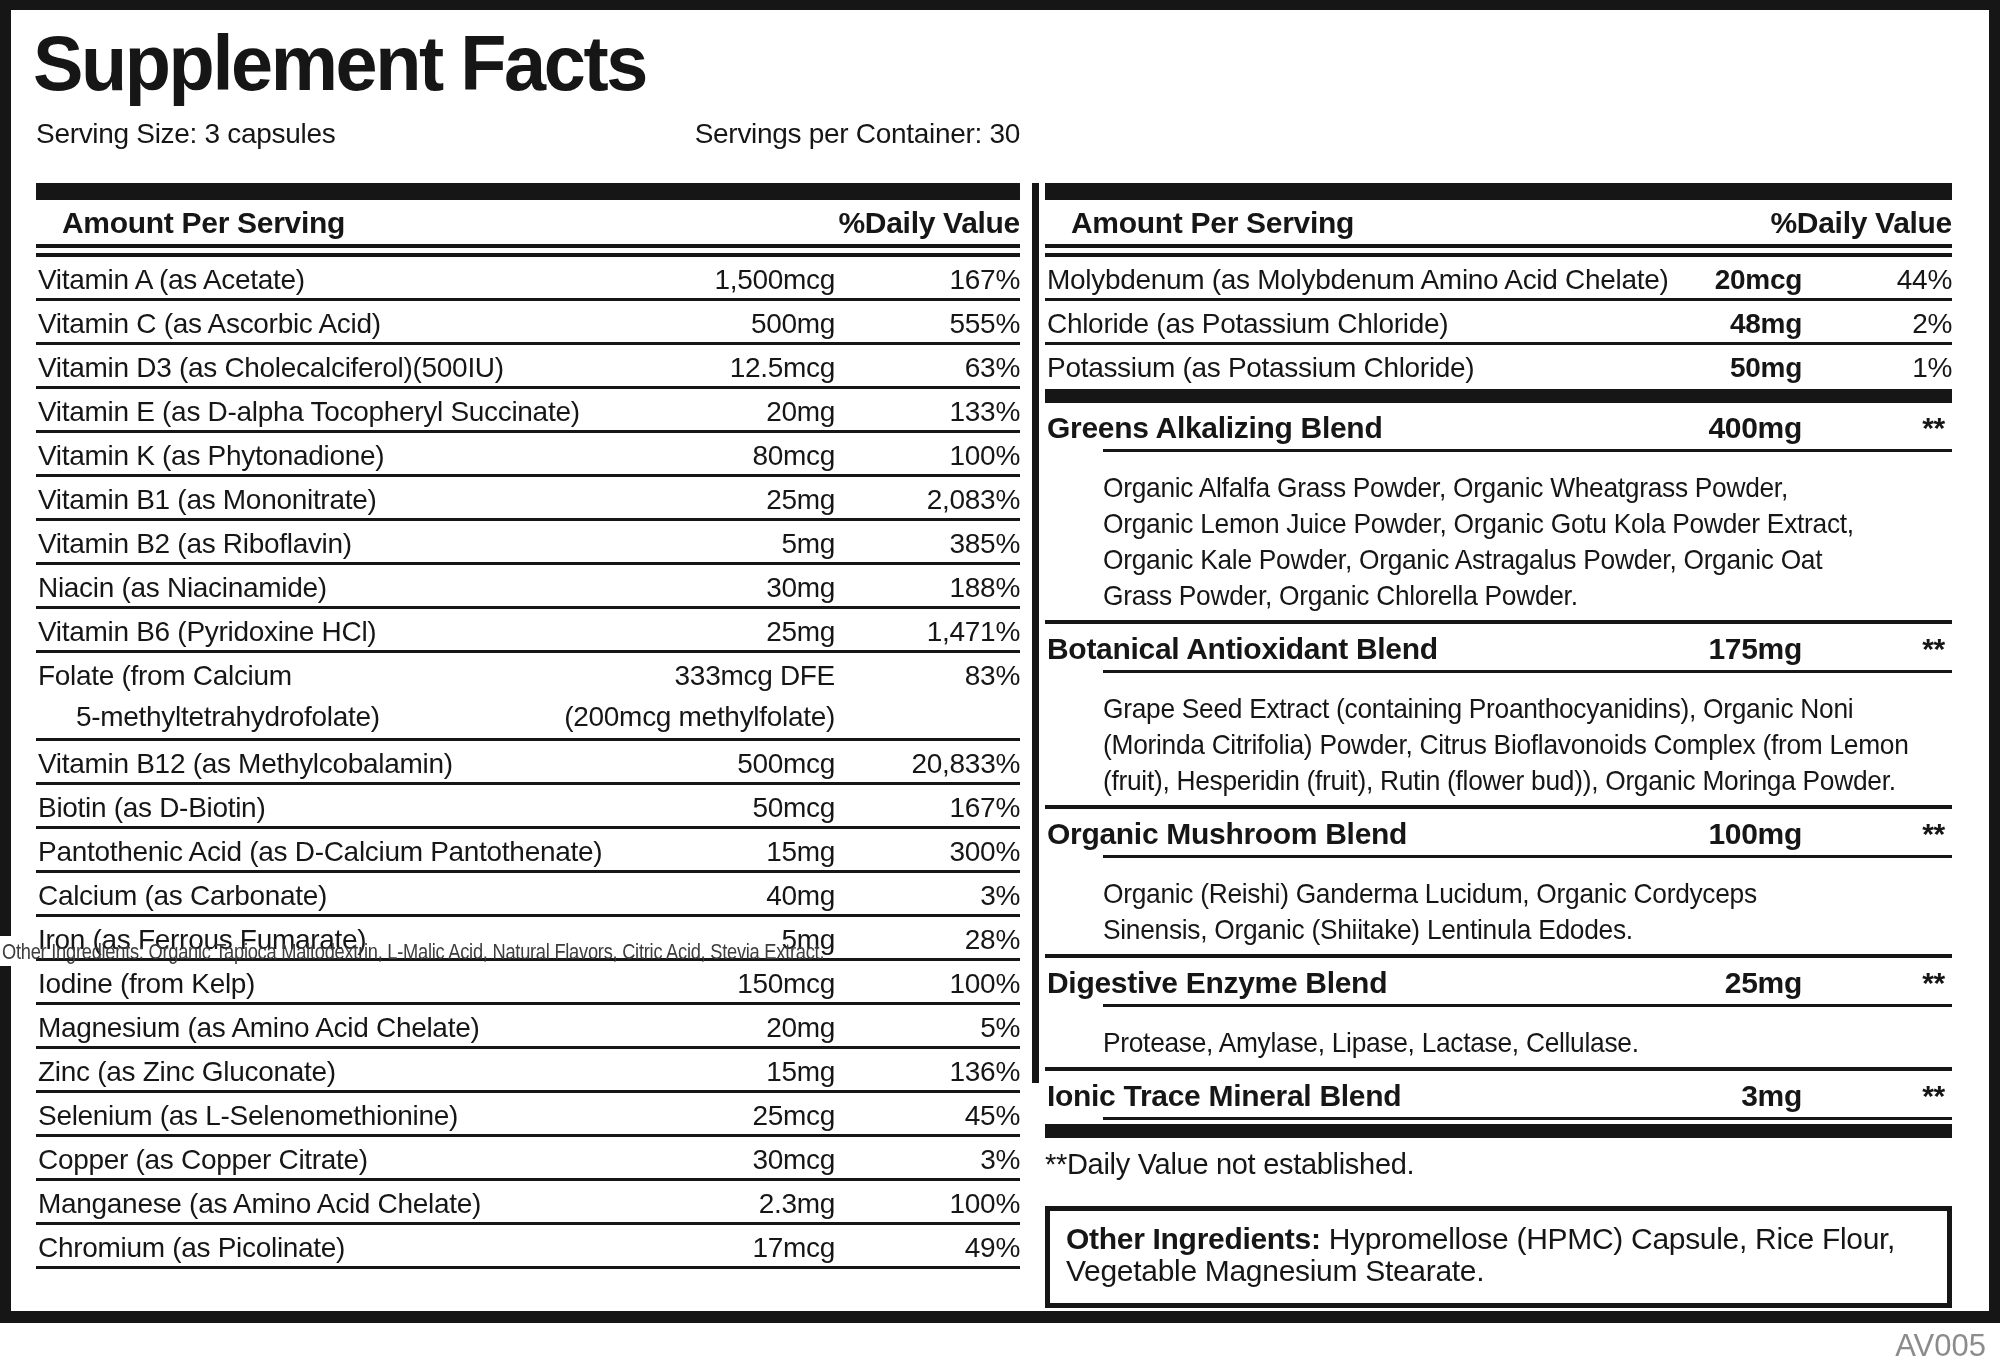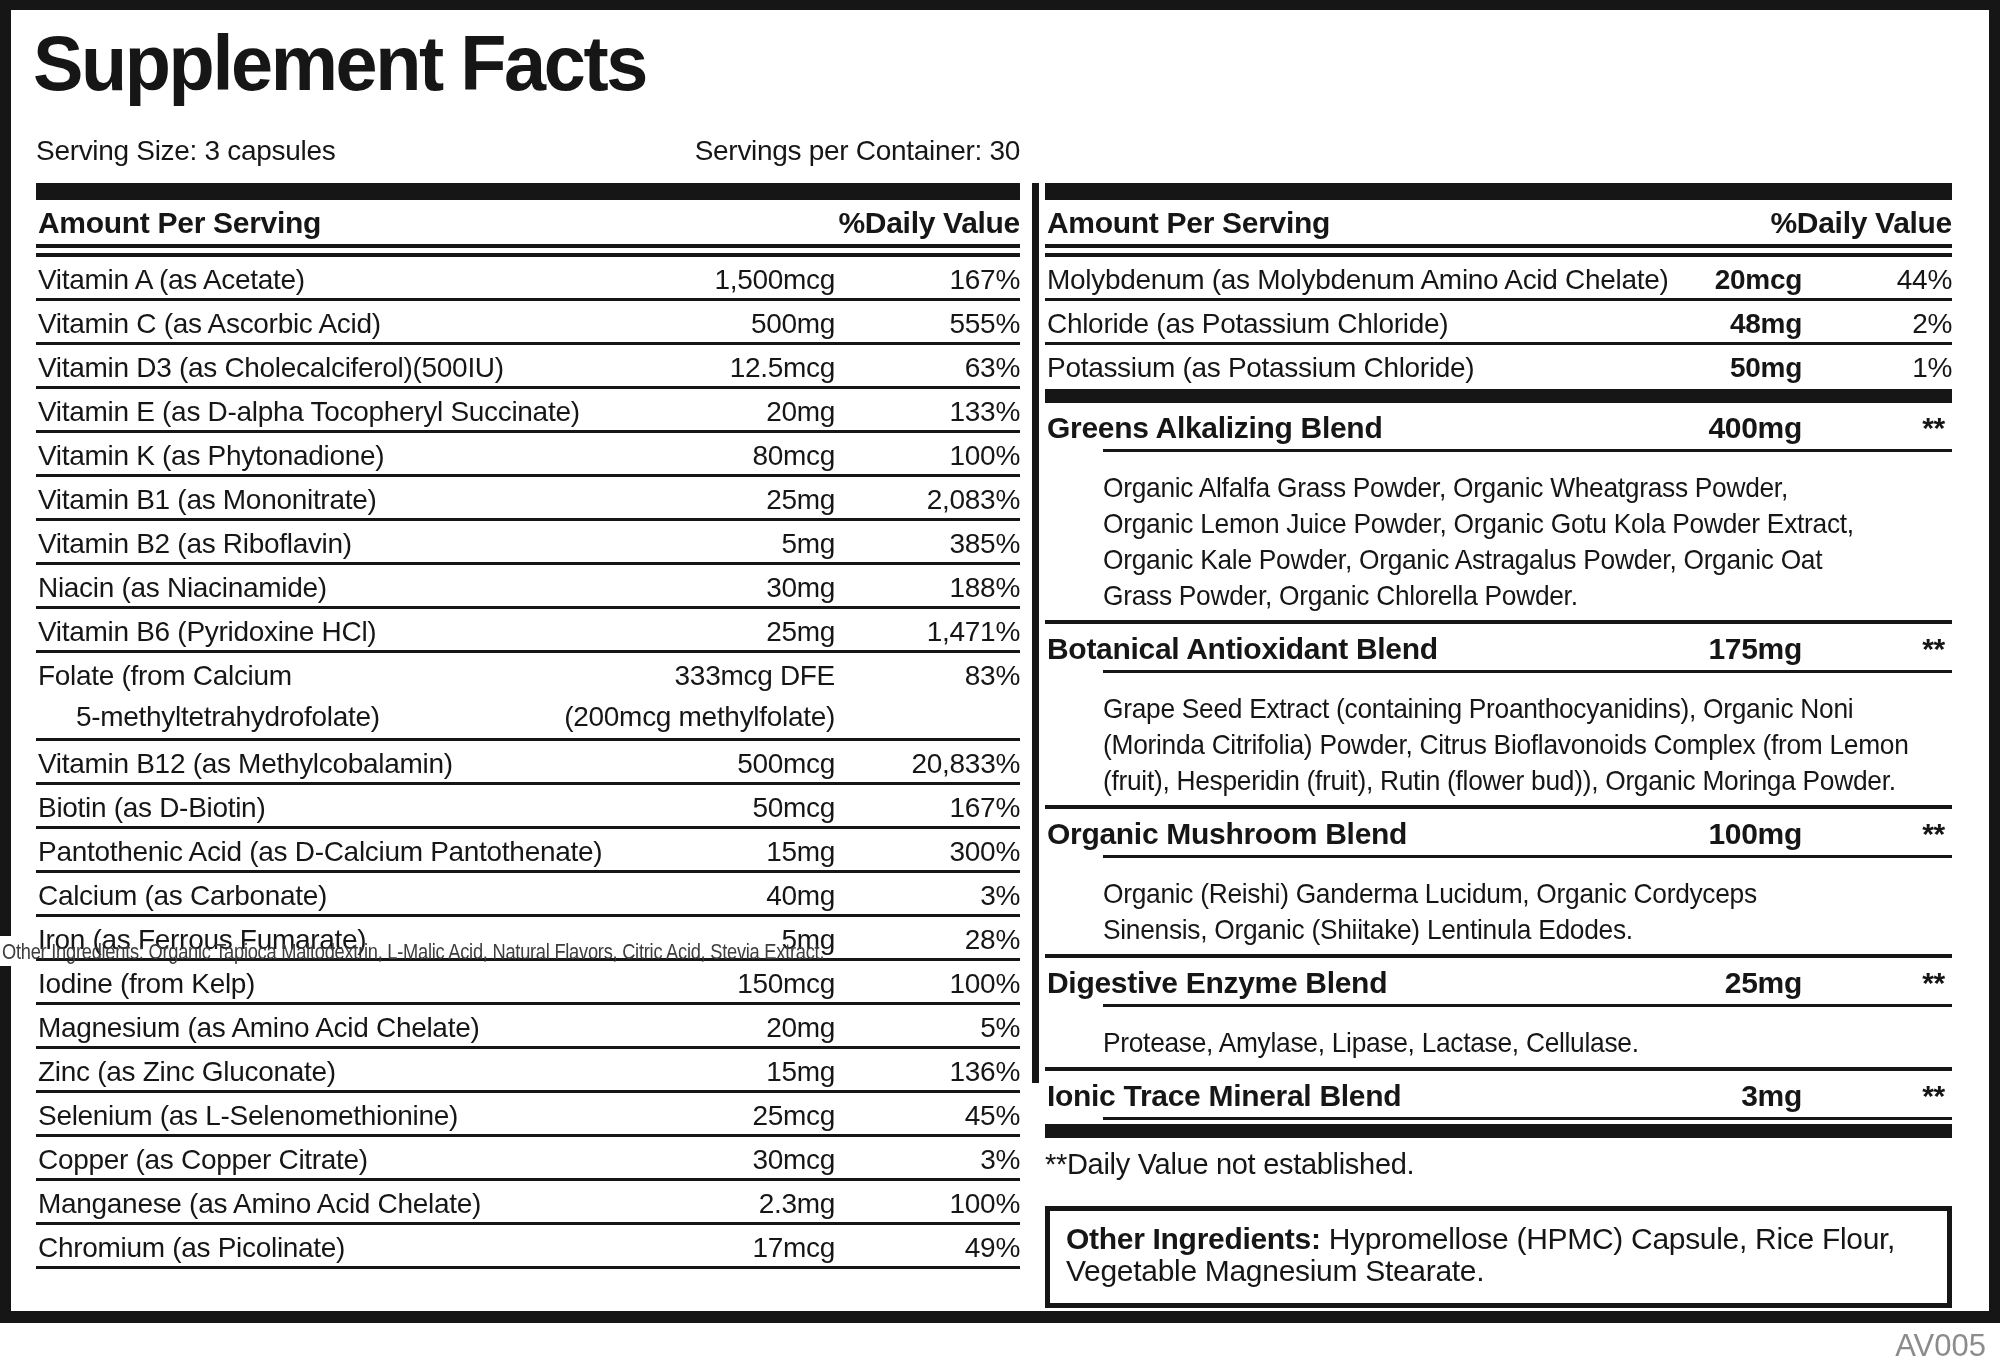--- a/index.html
+++ b/index.html
@@ -1,27 +1,27 @@
 <!DOCTYPE html>
 <html><head>
 <meta charset="utf-8">
 <style>
   html,body{margin:0;padding:0;background:#fff;}
   .page{position:relative;width:2000px;height:1368px;background:#fff;overflow:hidden;
         font-family:"Liberation Sans",sans-serif;color:#161616;letter-spacing:-0.3px;}
   .bar{position:absolute;background:#161616;}
   .title{position:absolute;left:33px;top:18px;font-size:78px;font-weight:bold;
          letter-spacing:-2.5px;transform:scaleX(0.97);transform-origin:left top;white-space:nowrap;}
-  .serving-line{position:absolute;left:36px;top:135px;width:984px;display:flex;
+  .serving-line{position:absolute;left:36px;top:118px;width:984px;display:flex;
                 justify-content:space-between;font-size:28px;}
   .col{position:absolute;top:183px;}
   .col-left{left:36px;width:984px;}
   .col-right{left:1045px;width:907px;}
   .thickbar{height:17px;background:#161616;}
-  .thead{position:relative;height:44px;}
+  .thead{position:relative;height:44px;margin-left:24px;}
   .thead .h1{position:absolute;left:2px;top:6px;font-size:30px;font-weight:bold;}
   .thead .h2{position:absolute;right:0;top:6px;font-size:30px;font-weight:bold;}
   .dbl{height:13px;border-top:4px solid #161616;border-bottom:4px solid #161616;box-sizing:border-box;}
   .row{position:relative;height:44px;border-bottom:3px solid #161616;box-sizing:border-box;font-size:28px;}
   .row.last{border-bottom:none;}
   .row.double{height:88px;}
   .row .nm{position:absolute;left:2px;top:7px;white-space:nowrap;}
   .row .nm2{position:absolute;left:40px;top:48px;white-space:nowrap;}
   .row .amt{position:absolute;top:7px;white-space:nowrap;}
   .row .amt2{position:absolute;top:48px;white-space:nowrap;}

